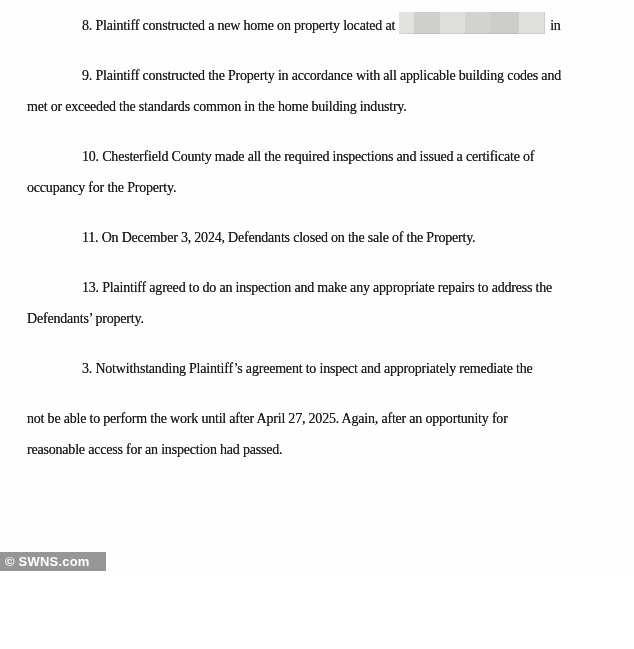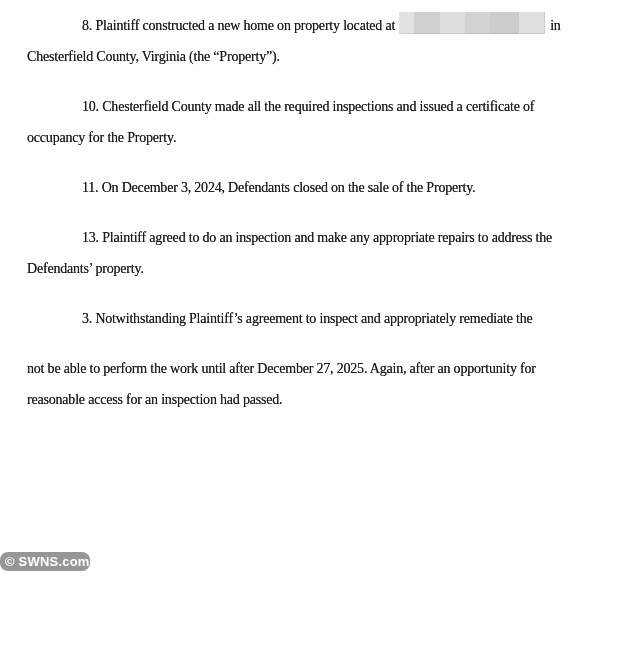--- a/index.html
+++ b/index.html
@@ -51,43 +51,43 @@
       rgba(0,0,0,0.05) 62% 82%,
       rgba(255,255,255,0.22) 82% 100%);
     box-shadow: inset -1px -1px 0 rgba(0,0,0,0.08);
   }
   .watermark {
     position: absolute;
     left: 0;
     bottom: 0;
     height: 19px;
     line-height: 19px;
-    padding: 0 0 0 5px;
+    padding: 0 16px 0 5px;
     background: #8f8f8f;
     color: #ffffff;
     font-family: "Liberation Sans", "DejaVu Sans", sans-serif;
     font-weight: bold;
     font-size: 13px;
     letter-spacing: 0.2px;
     opacity: 0.93;
-    border-radius: 8px;
   }
 </style>
 </head>
 <body>
 
 <div class="page">
   <div class="doc">
 
     <div class="para">
       <span class="line first"><span>8. Plaintiff constructed a new home on property located at</span><span class="redaction" style="background-color: rgb(215, 215, 211);"></span><span style="margin-left: 1px;">in</span></span>
-      <span class="line">Chesterfield County, Virginia (the “Property”).</span>
     </div>
 
     <div class="para">
+      <span class="line first">9. Plaintiff constructed the Property in accordance with all applicable building codes and</span>
+      <span class="line">met or exceeded the standards common in the home building industry.</span>
     </div>
 
     <div class="para">
       <span class="line first">10. Chesterfield County made all the required inspections and issued a certificate of</span>
       <span class="line">occupancy for the Property.</span>
     </div>
 
     <div class="para">
       <span class="line first">11. On December 3, 2024, Defendants closed on the sale of the Property.</span>
     </div>
@@ -96,20 +96,20 @@
     <div class="para">
       <span class="line first">13. Plaintiff agreed to do an inspection and make any appropriate repairs to address the</span>
       <span class="line">Defendants’ property.</span>
     </div>
 
     <div class="para">
       <span class="line first">3. Notwithstanding Plaintiff’s agreement to inspect and appropriately remediate the</span>
     </div>
 
     <div class="para">
-      <span class="line">not be able to perform the work until after December 27, 2025. Again, after an opportunity for</span>
+      <span class="line">not be able to perform the work until after April 27, 2025. Again, after an opportunity for</span>
       <span class="line">reasonable access for an inspection had passed.</span>
     </div>
 
   </div>
 
   <div class="watermark" style="background: rgb(143, 143, 143); color: rgb(255, 255, 255);">© SWNS.com</div>
 </div>
 
 </body></html>

